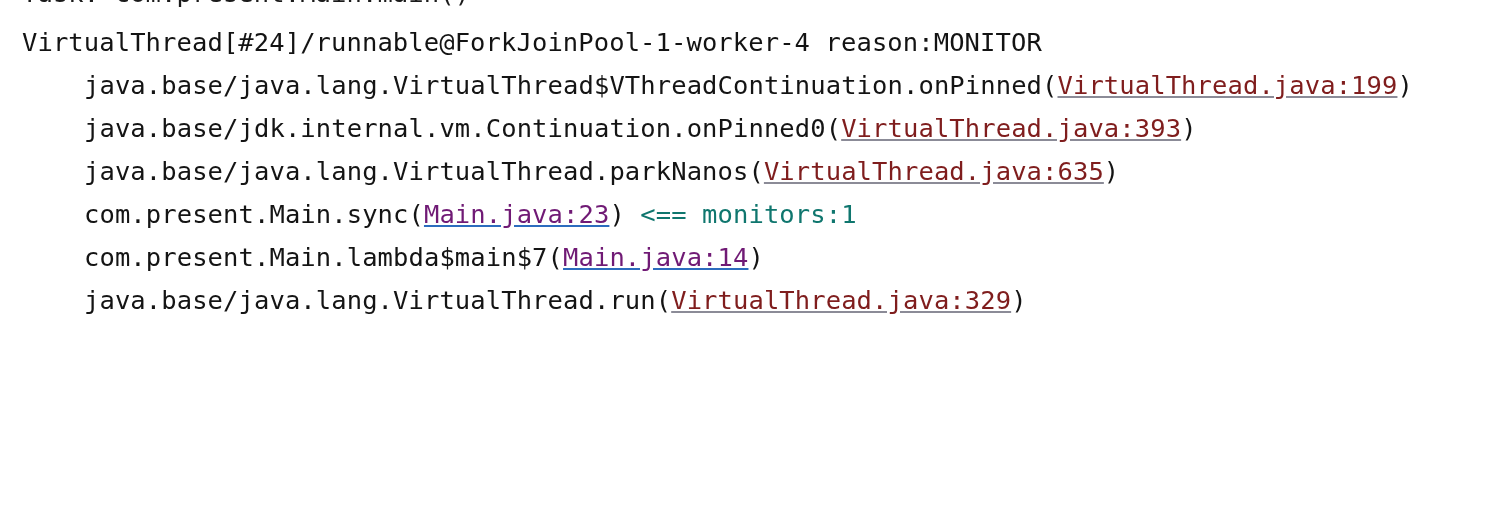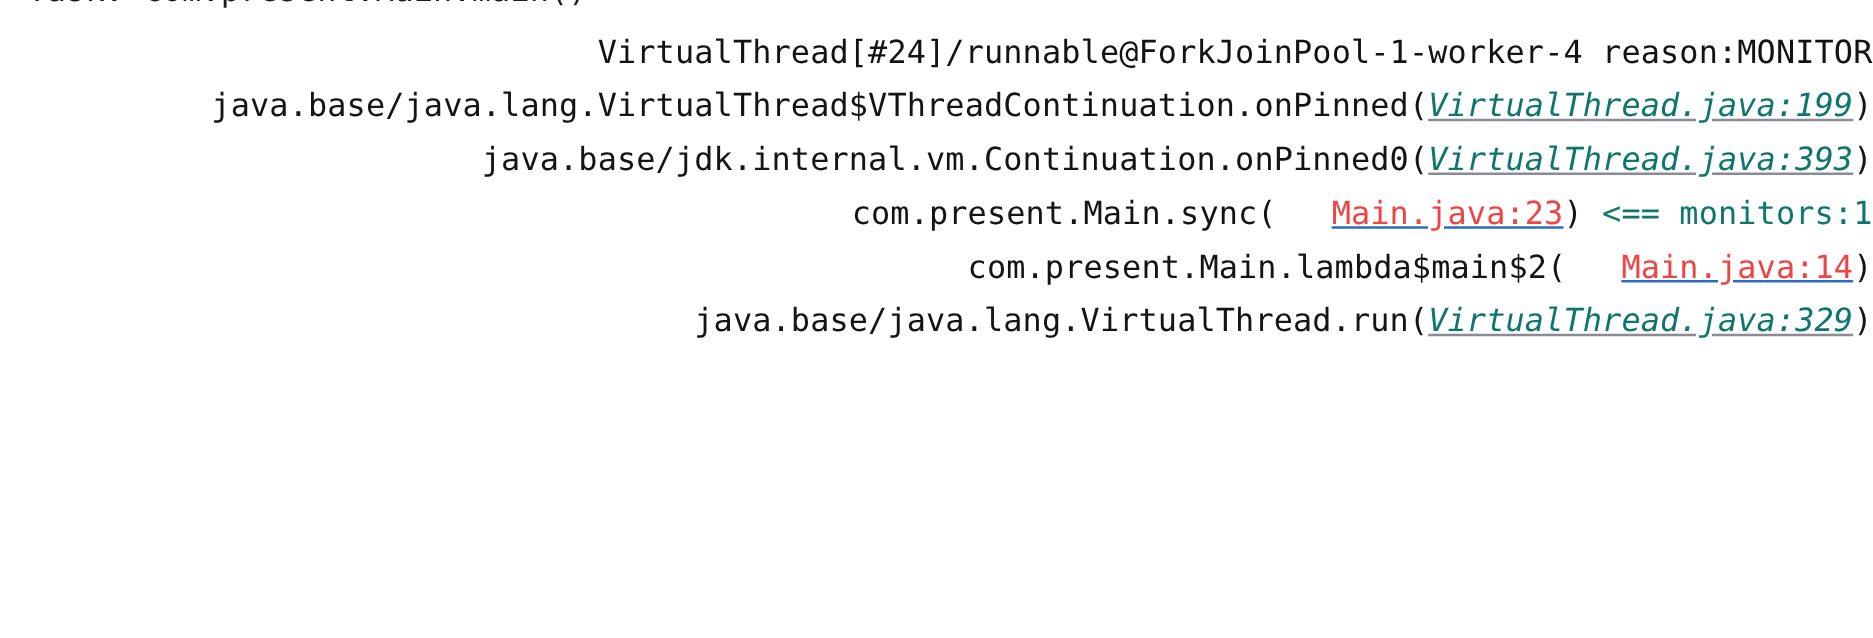--- a/index.html
+++ b/index.html
@@ -32,21 +32,20 @@
     letter-spacing: 0.1px;
     color: #1b1b1b;
     white-space: pre;
   }
 
   .dump-body {
     position: absolute;
     top: 21px;
     left: 0;
     right: 0;
-    text-align: right;
   }
 
   .dump-line {
     font-size: 25.5px;
     line-height: 43px;
     height: 43px;
     white-space: pre;
     color: #141414;
     letter-spacing: 0.1px;
   }
@@ -60,47 +59,46 @@
     padding-left: 84px;
     color: #141414;
   }
 
   a.src-link {
     text-decoration: underline;
     text-underline-offset: 2px;
     cursor: pointer;
   }
   a.src-link.jdk {
-    color: #0f766e;
+    color: #7f1d1d;
     text-decoration-color: #8b8b97;
-    font-style: italic;
   }
   a.src-link.app {
-    color: #ef4444;
+    color: #701a75;
     text-decoration-color: #2c6cbe;
-    margin-left: 44px;
   }
 
   .monitor-note {
     color: #0f766e;
   }
 </style>
 </head>
 <body>
 
 <div id="thread-dump">
 
   <div class="clipped-line">Task: com.present.Main.main()</div>
 
   <div class="dump-body">
 
     <div class="dump-line thread-header">VirtualThread[#24]/runnable@ForkJoinPool-1-worker-4 reason:MONITOR</div>
 
     <div id="frame-list">
         <div class="dump-line stack-frame"><span>java.base/java.lang.VirtualThread$VThreadContinuation.onPinned(</span><a class="src-link jdk">VirtualThread.java:199</a><span>)</span></div>
         <div class="dump-line stack-frame"><span>java.base/jdk.internal.vm.Continuation.onPinned0(</span><a class="src-link jdk">VirtualThread.java:393</a><span>)</span></div>
+        <div class="dump-line stack-frame"><span>java.base/java.lang.VirtualThread.parkNanos(</span><a class="src-link jdk">VirtualThread.java:635</a><span>)</span></div>
         <div class="dump-line stack-frame"><span>com.present.Main.sync(</span><a class="src-link app">Main.java:23</a><span>)</span><span class="monitor-note"> &lt;== monitors:1</span></div>
-        <div class="dump-line stack-frame"><span>com.present.Main.lambda$main$2(</span><a class="src-link app">Main.java:14</a><span>)</span></div>
+        <div class="dump-line stack-frame"><span>com.present.Main.lambda$main$7(</span><a class="src-link app">Main.java:14</a><span>)</span></div>
         <div class="dump-line stack-frame"><span>java.base/java.lang.VirtualThread.run(</span><a class="src-link jdk">VirtualThread.java:329</a><span>)</span></div>
       </div>
 
   </div>
 </div>
 
 </body></html>

